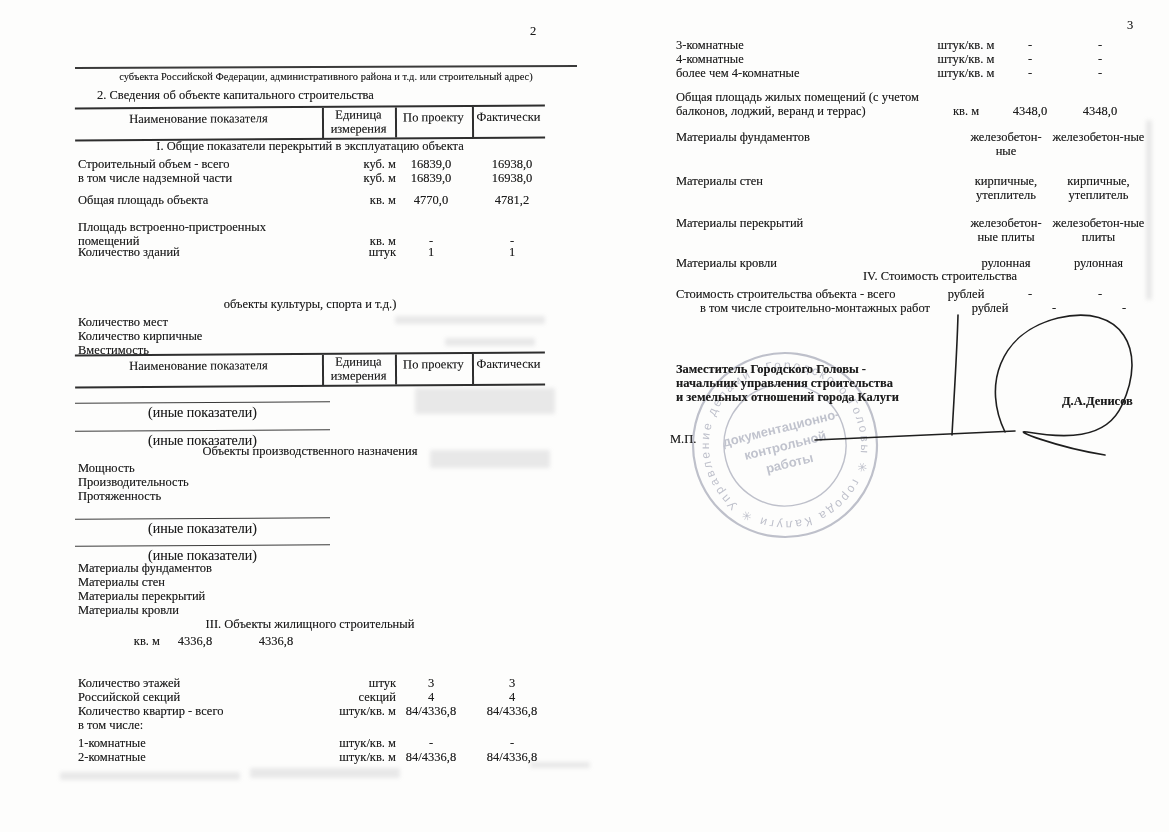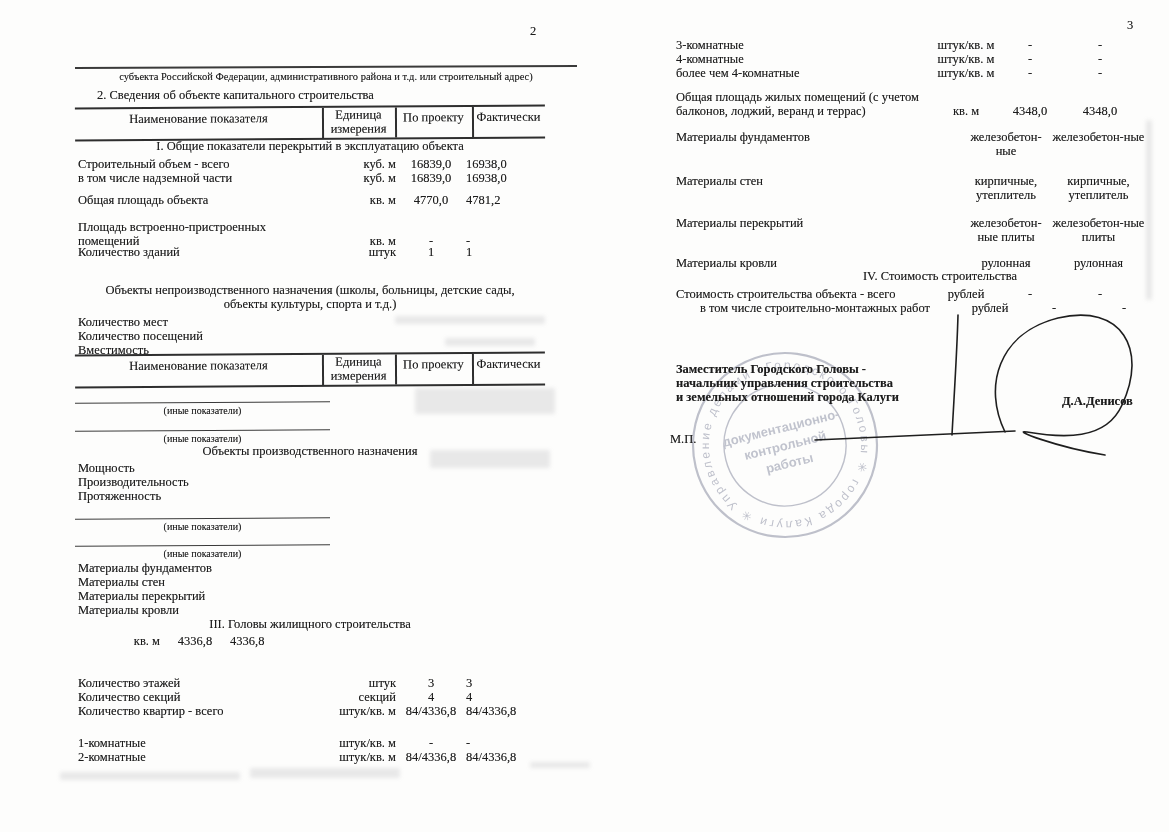--- a/index.html
+++ b/index.html
@@ -18,34 +18,34 @@
        border-top:2px solid #2e2e2e;border-bottom:2px solid #2e2e2e;transform:rotate(-.35deg)}
   .tbl .v{position:absolute;top:0;bottom:0;width:1.5px;background:#2e2e2e}
   .th{position:absolute;top:1px;text-align:center;font-size:12.5px;line-height:13.5px;
       text-shadow:0 0 .4px rgba(30,30,30,.45)}
   
   .row{position:absolute;left:15px;width:500px;display:flex;align-items:flex-end;
        font-size:12.5px;line-height:14px;text-shadow:0 0 .4px rgba(30,30,30,.45)}
   .cn{flex:0 0 233px;padding-left:3px;white-space:normal}
   .cu{flex:0 0 85px;text-align:right}
   .cp{flex:0 0 70px;text-align:center}
-  .cf{flex:0 0 92px;}
+  .cf{flex:0 0 92px;text-align:center}
   .row3{position:absolute;left:36px;width:486px;display:flex;align-items:flex-end;
         font-size:12.5px;line-height:14px;text-shadow:0 0 .4px rgba(30,30,30,.45)}
   .row3 .cn3{flex:0 0 250px;white-space:normal}
   .row3 .cu3{flex:0 0 80px;text-align:center}
   .row3 .cp3{flex:0 0 48px;text-align:center}
   .row3 .cf3{flex:0 0 92px;text-align:center}
   .mrow{align-items:flex-start}
   .mrow .mp3{flex:0 0 90px;text-align:center;white-space:normal;margin-left:-45px}
   .mrow .mf3{flex:0 0 95px;text-align:center;white-space:normal}
   .indent{padding-left:24px}
   
   .blank{position:absolute;left:15px;width:255px;height:12px;border-bottom:1.4px solid #3a3a3a;transform:rotate(-.3deg)}
-  .blank-cap{position:absolute;left:15px;width:255px;text-align:center;font-size:10px;
+  .blank-cap{position:absolute;left:15px;width:255px;text-align:center;font-size:14px;
              text-shadow:0 0 .4px rgba(30,30,30,.45)}
   .bold{font-weight:bold}
   
   .smudge{position:absolute;background:rgba(105,105,110,.14);filter:blur(2px);border-radius:2px}
   .stamp{position:absolute;opacity:.55}
   .flourish{position:absolute}
 </style>
 </head>
 <body>
 
@@ -95,25 +95,24 @@
       <span class="cp">-</span>
       <span class="cf">-</span>
     </div>
     <div class="row" style="top:245px">
       <span class="cn">Количество зданий</span>
       <span class="cu">штук</span>
       <span class="cp">1</span>
       <span class="cf">1</span>
     </div>
 
-    <div class="t ctr" style="left:15px;top:283px;width:470px">Объекты непроизводственного назначения (школы, больницы, детские сады,</div>
     <div class="t ctr" style="left:15px;top:297px;width:470px">объекты культуры, спорта и т.д.)</div>
 
     <div class="t" style="left:18px;top:315px">Количество мест</div>
-    <div class="t" style="left:18px;top:329px">Количество посещений</div>
+    <div class="t" style="left:18px;top:329px">Количество кирпичные</div>
     <div class="t" style="left:18px;top:343px">Вместимость</div>
 
     <div class="tbl" style="top:353px">
       <i class="v" style="left:247px"></i>
       <i class="v" style="left:320px"></i>
       <i class="v" style="left:397px"></i>
       <span class="th" style="left:0;width:247px;top:4px">Наименование показателя</span>
       <span class="th" style="left:247px;width:73px;white-space:normal">Единица измерения</span>
       <span class="th" style="left:320px;width:77px;top:4px">По проекту</span>
       <span class="th" style="left:397px;width:73px;top:4px">Фактически</span>
@@ -132,44 +131,50 @@
     <div class="blank" style="top:506px"></div>
     <div class="blank-cap" style="top:521px">(иные показатели)</div>
     <div class="blank" style="top:533px"></div>
     <div class="blank-cap" style="top:548px">(иные показатели)</div>
 
     <div class="t" style="left:18px;top:561px">Материалы фундаментов</div>
     <div class="t" style="left:18px;top:575px">Материалы стен</div>
     <div class="t" style="left:18px;top:589px">Материалы перекрытий</div>
     <div class="t" style="left:18px;top:603px">Материалы кровли</div>
 
-    <div class="t ctr" style="left:15px;top:617px;width:470px">III. Головы жилищного строительства</div>
+    <div class="t ctr" style="left:15px;top:617px;width:470px">III. Объекты жилищного строительный</div>
 
     <div class="row" style="top:634px">
       <span class="cu">кв. м</span>
       <span class="cp">4336,8</span>
       <span class="cf">4336,8</span>
     </div>
     <div class="row" style="top:676px">
       <span class="cn">Количество этажей</span>
       <span class="cu">штук</span>
       <span class="cp">3</span>
       <span class="cf">3</span>
     </div>
     <div class="row" style="top:690px">
-      <span class="cn">Количество секций</span>
+      <span class="cn">Российской секций</span>
       <span class="cu">секций</span>
       <span class="cp">4</span>
       <span class="cf">4</span>
     </div>
     <div class="row" style="top:704px">
       <span class="cn">Количество квартир - всего</span>
       <span class="cu">штук/кв. м</span>
       <span class="cp">84/4336,8</span>
       <span class="cf">84/4336,8</span>
+    </div>
+    <div class="row" style="top:718px">
+      <span class="cn">в том числе:</span>
+      <span class="cu"></span>
+        <span class="cp"></span>
+        <span class="cf"></span>
     </div>
     <div class="row" style="top:736px">
       <span class="cn">1-комнатные</span>
       <span class="cu">штук/кв. м</span>
       <span class="cp">-</span>
       <span class="cf">-</span>
     </div>
     <div class="row" style="top:750px">
       <span class="cn">2-комнатные</span>
       <span class="cu">штук/кв. м</span>

